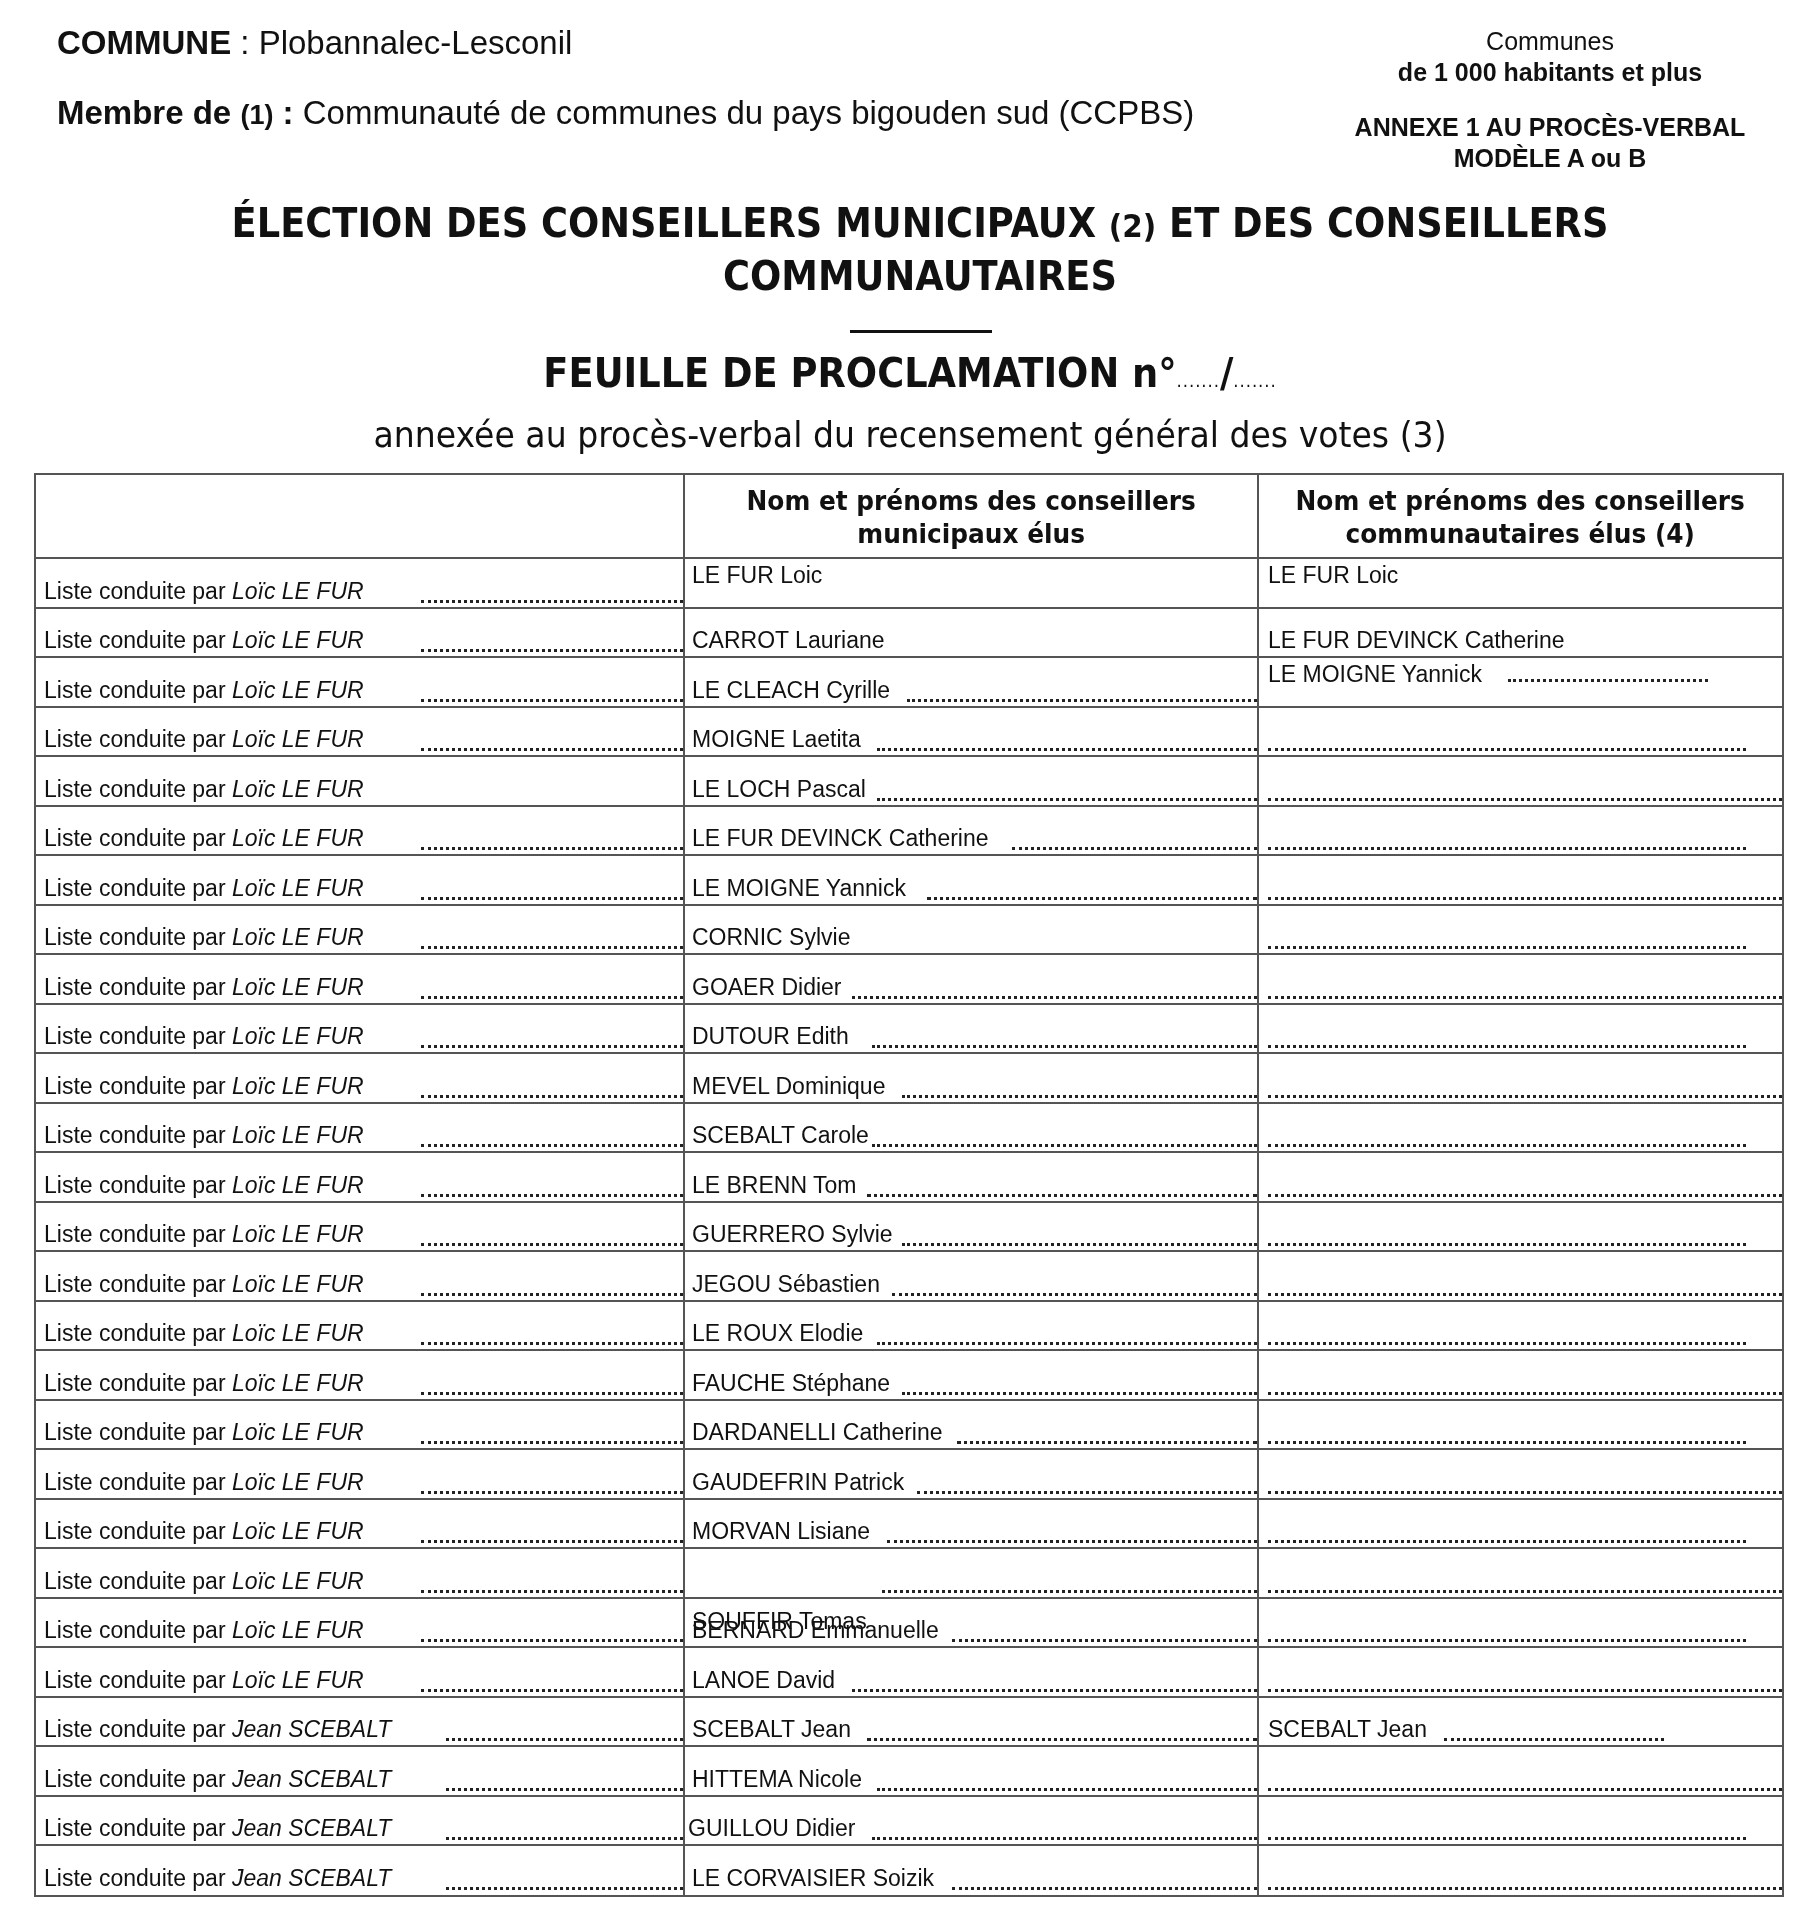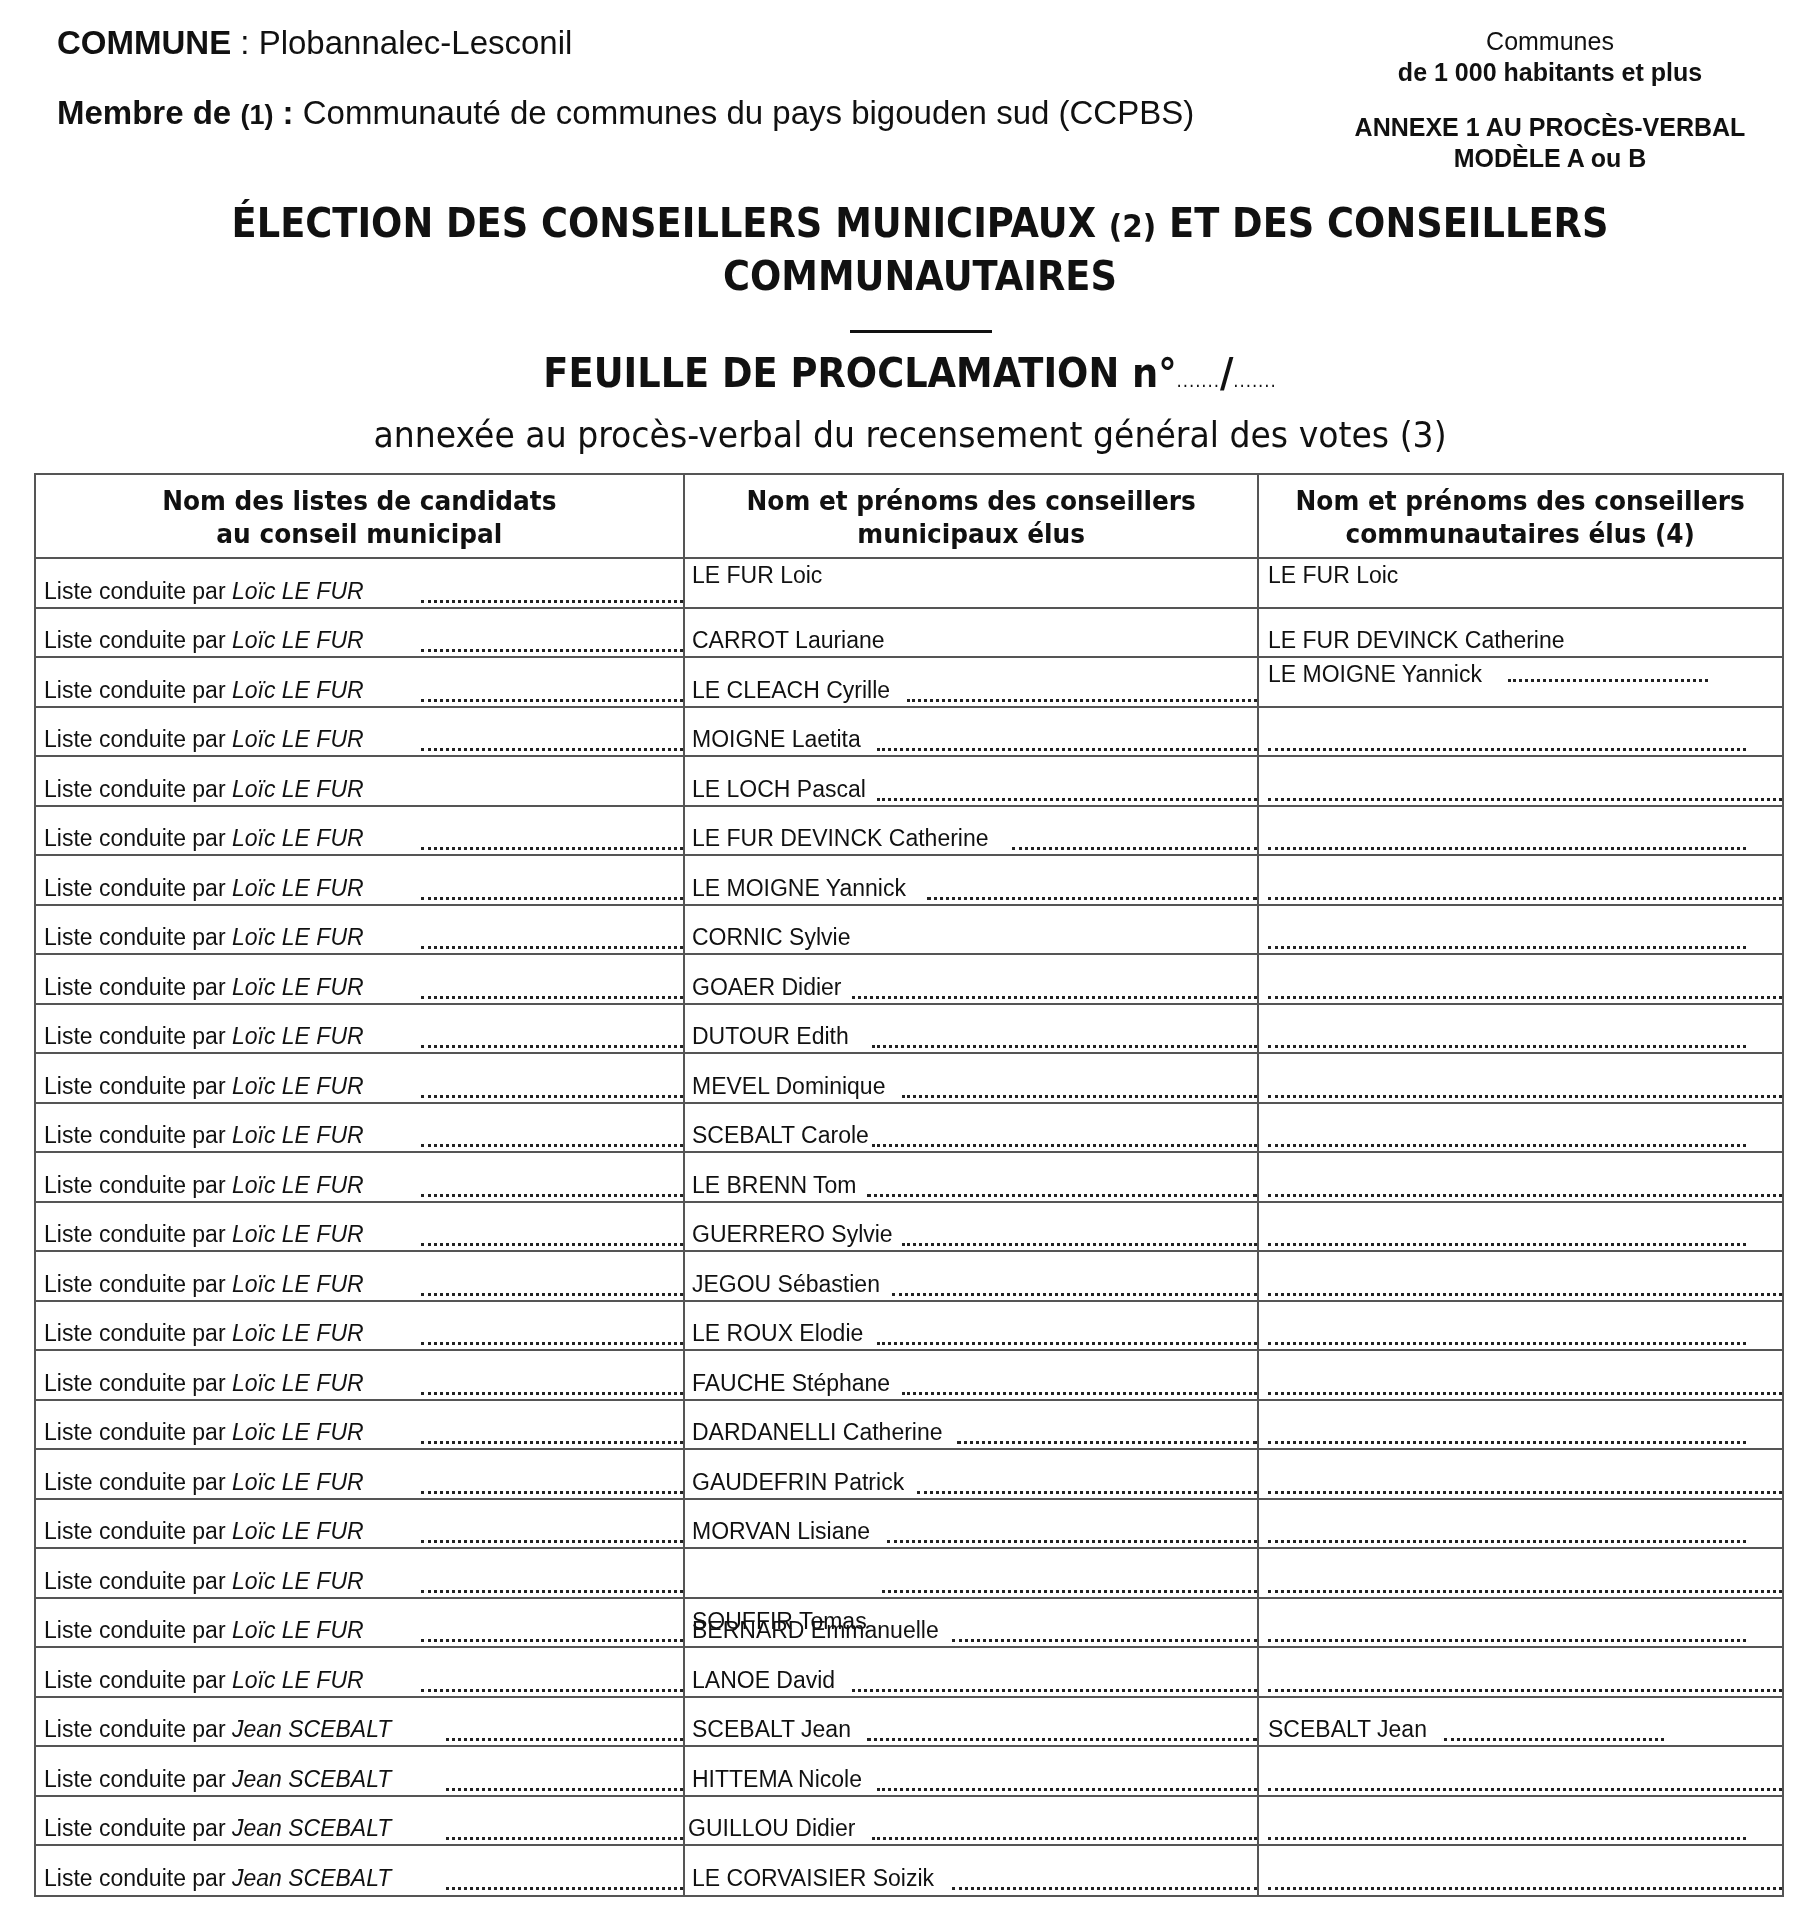--- a/index.html
+++ b/index.html
@@ -60,26 +60,20 @@
 <div id="sheet-title" class="cond">
   <span>FEUILLE DE PROCLAMATION n°</span><span class="dots">.......</span><span>/</span><span class="dots">.......</span>
 </div>
 <div id="subtitle" class="cond">
   <span>annexée au procès-verbal du recensement général des votes </span><span>(3)</span>
 </div>
 
 <div id="table">
     <div class="vline" style="left: 647px;"></div>
     <div class="vline" style="left: 1221px;"></div>
-    <div class="hdr cond" style="left: 0px; width: 647px;">
-      <span>
-        <div>Nom des listes de candidats</div>
-        <div>au conseil municipal</div>
-      </span>
-    </div>
     <div class="hdr cond" style="left: 647px; width: 576px;">
       <span>
         <div>Nom et prénoms des conseillers</div>
         <div>municipaux élus</div>
       </span>
     </div>
     <div class="hdr cond" style="left: 1223px; width: 523px;">
       <span>
         <div>Nom et prénoms des conseillers</div>
         <div>communautaires élus (4)</div>

